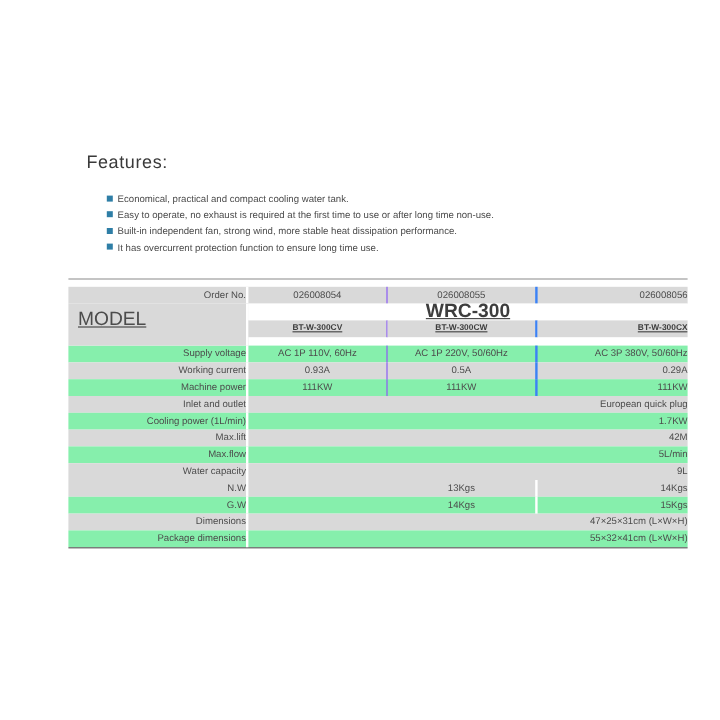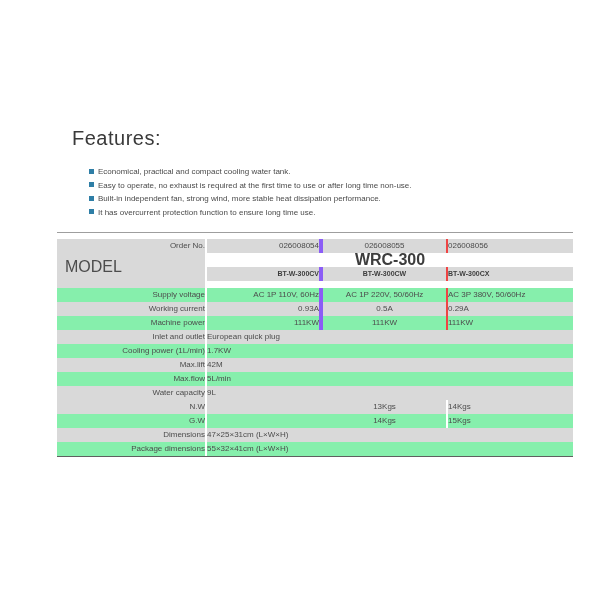--- a/index.html
+++ b/index.html
@@ -4,49 +4,49 @@
 <style>
   html,body{margin:0;padding:0;}
   body{
     width:600px;height:600px;background:#ffffff;position:relative;
     font-family:"Liberation Sans", sans-serif;color:#4c4c4c;
     overflow:hidden;
   }
   
   .features{position:absolute;left:72px;top:127px;width:470px;}
   .features-heading{
-    font-size:20px;color:#3a3a3a;font-weight:400;letter-spacing:0.5px;
+    font-size:15px;color:#3a3a3a;font-weight:400;letter-spacing:0.5px;
     margin:0 0 7px 0;
   }
   .feature-list{list-style:none;margin:17px;padding:0;}
   .feature-item{
     display:flex;align-items:flex-start;font-size:8px;color:#4a4a4a;
     line-height:9px;margin-bottom:4.5px;white-space:nowrap;
   }
   .bullet{
     width:5px;height:5px;background:#2e7ea6;flex:0 0 5px;
     margin:1.5px 4px 0 0;display:inline-block;
   }
   
   .spec-table{position:absolute;left:57px;top:232px;width:516px;}
   .top-line{height:1px;background:#9e9e9e;margin-bottom:6px;}
   .bottom-line{height:1px;background:#5f5f5f;}
   .row{display:flex;height:14px;line-height:14px;font-size:8px;}
   .cell{box-sizing:border-box;overflow:hidden;white-space:nowrap;}
   .lbl{width:150px;padding-left:8px;border-right:2px solid #fff;text-align:right;}
-  .c1{width:116px;text-align:right;border-right:4px solid #8b5cf6;}
-  .c2{width:125px;text-align:center;border-right:2px solid #ef4444;}
-  .c3{width:125px;text-align:left;}
-  .spanv{width:366px;text-align:left;}
+  .c1{width:116px;text-align:center;border-right:1px solid #8b5cf6;}
+  .c2{width:125px;text-align:center;border-right:2px solid #3b82f6;}
+  .c3{width:125px;text-align:right;}
+  .spanv{width:366px;text-align:right;}
   .merged{width:241px;border-right:2px solid #fff;}
   .merged-inner{display:block;margin-left:116px;width:123px;text-align:center;}
   .gray{background:#d9d9d9;}
   .white{background:#86efac;}
   
-  .model-row{display:flex;height:35px;}
+  .model-row{display:flex;height:35px;text-decoration:underline;}
   .model-lbl{width:150px;padding-left:8px;border-right:2px solid #fff;
     line-height:28px;box-sizing:border-box;background:#d9d9d9;}
   .model-right{width:366px;display:flex;flex-direction:column;}
   .model-series{height:14px;line-height:14px;text-align:center;
     font-weight:bold;color:#3d3d3d;background:#fff;}
   .model-names{display:flex;height:14px;line-height:14px;font-size:7px;font-weight:bold;color:#3d3d3d;}
 </style>
 </head>
 <body>
 

